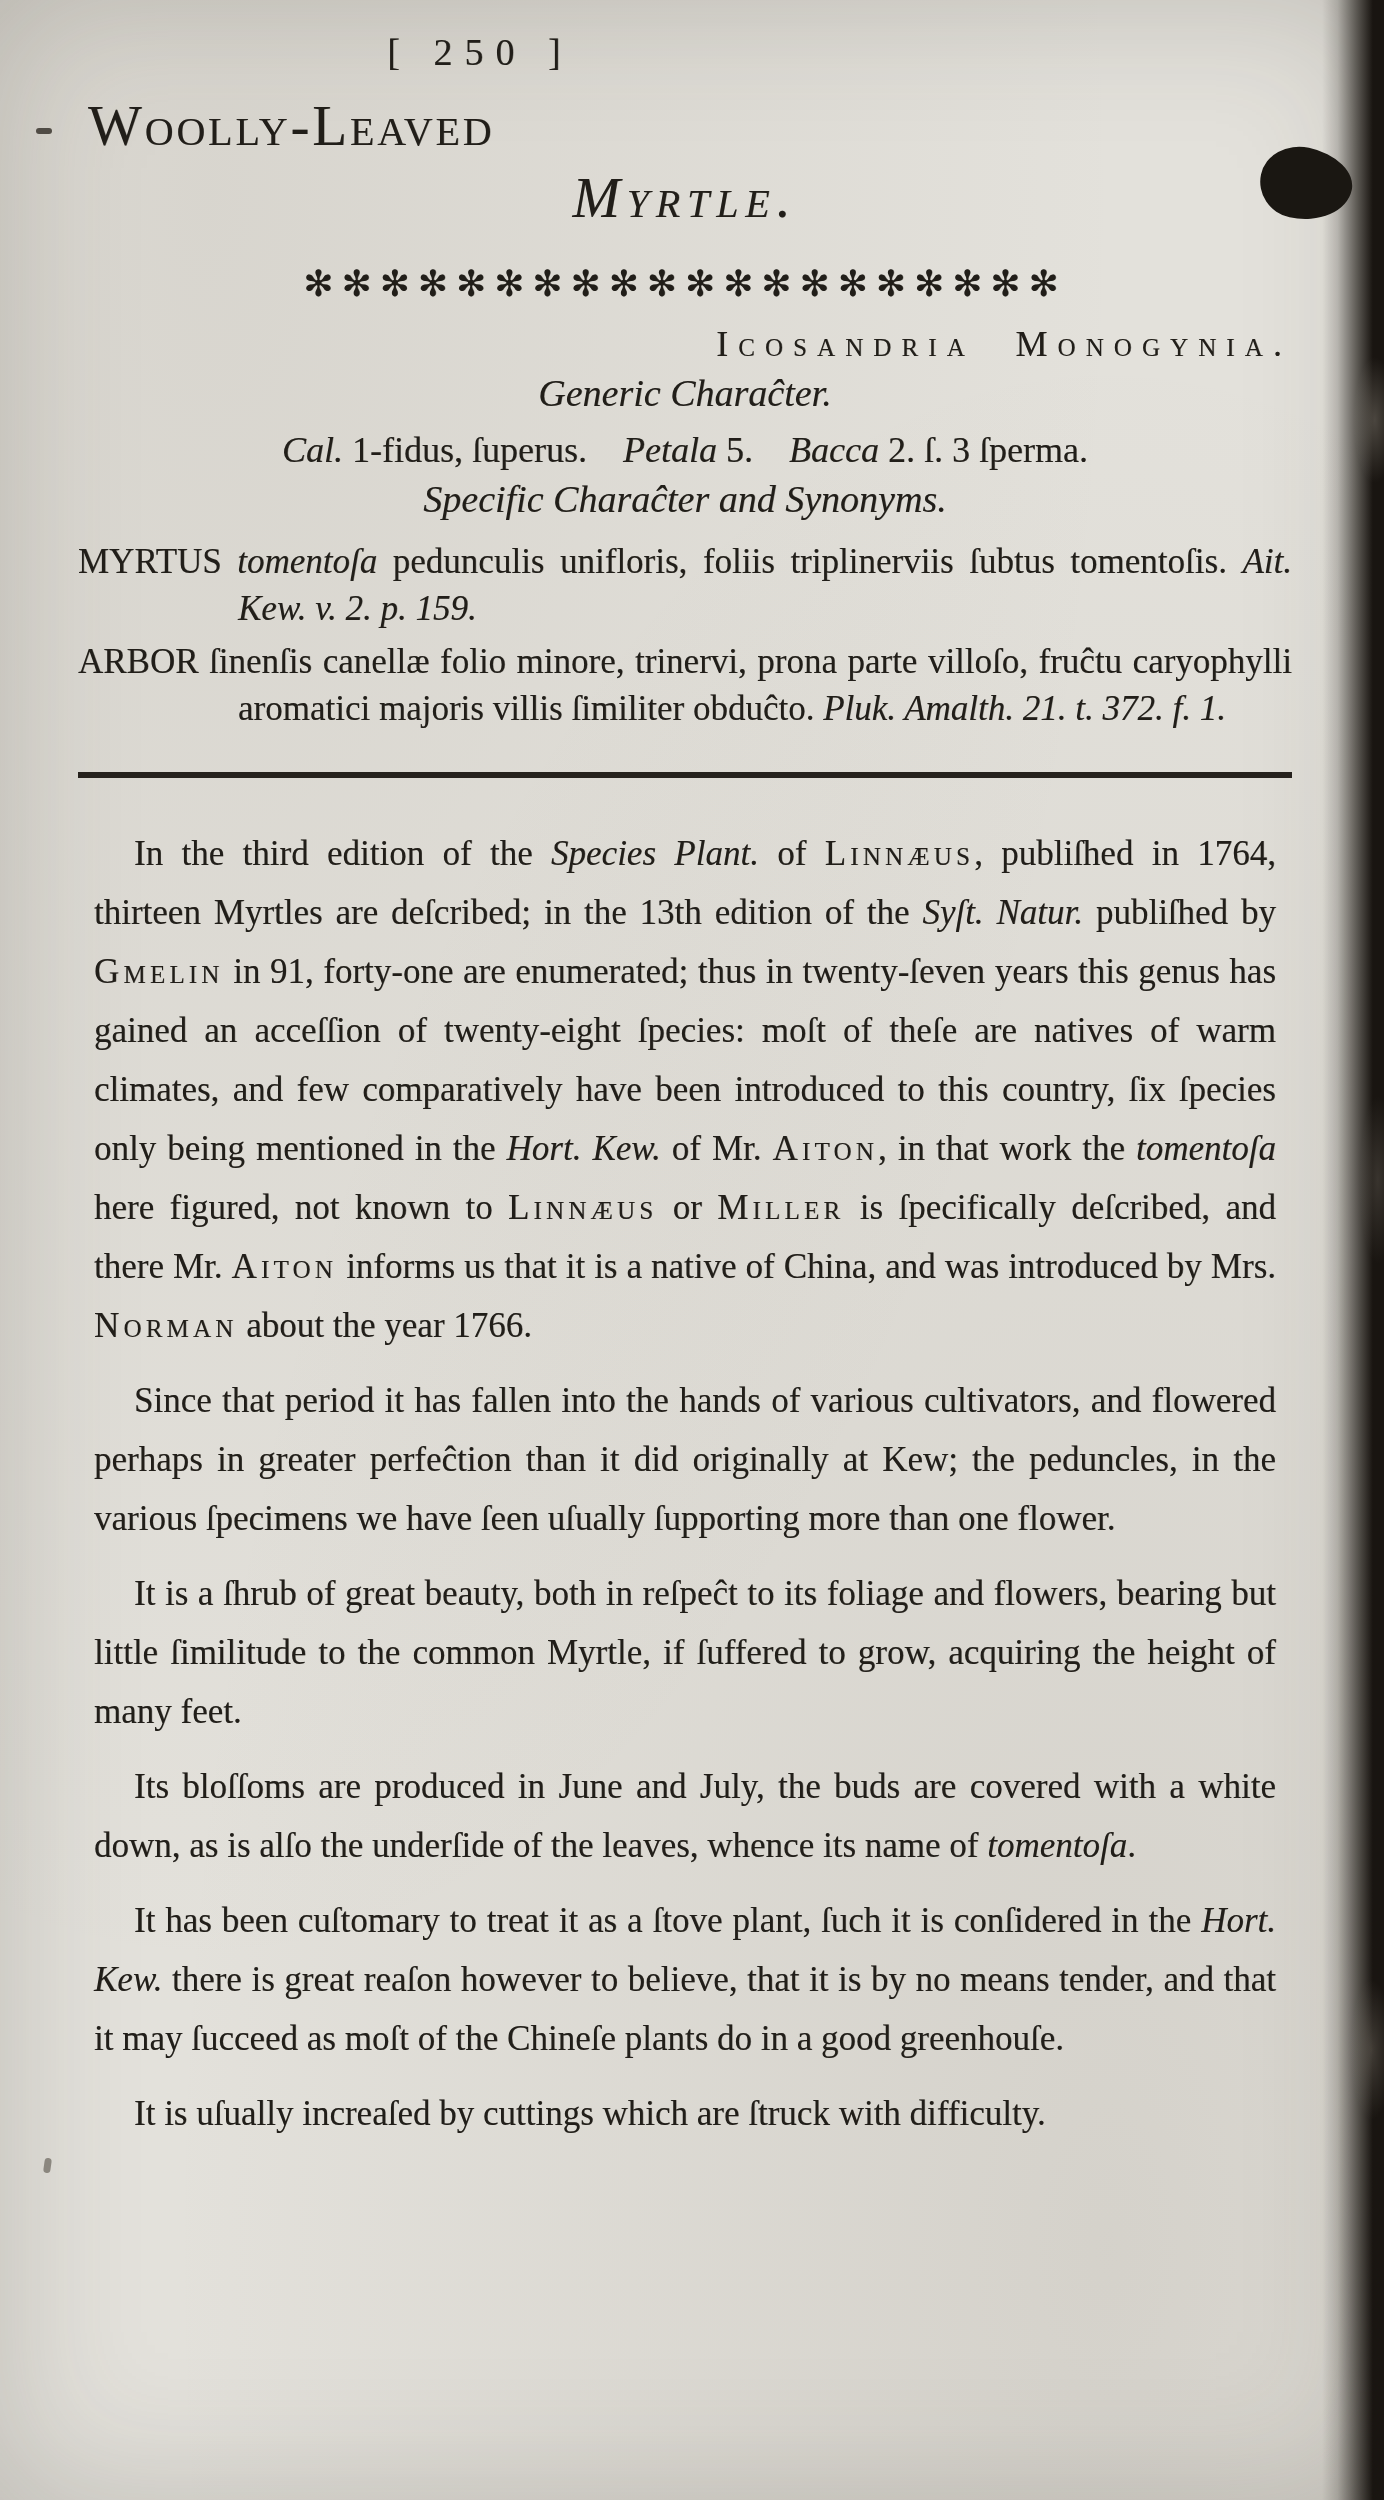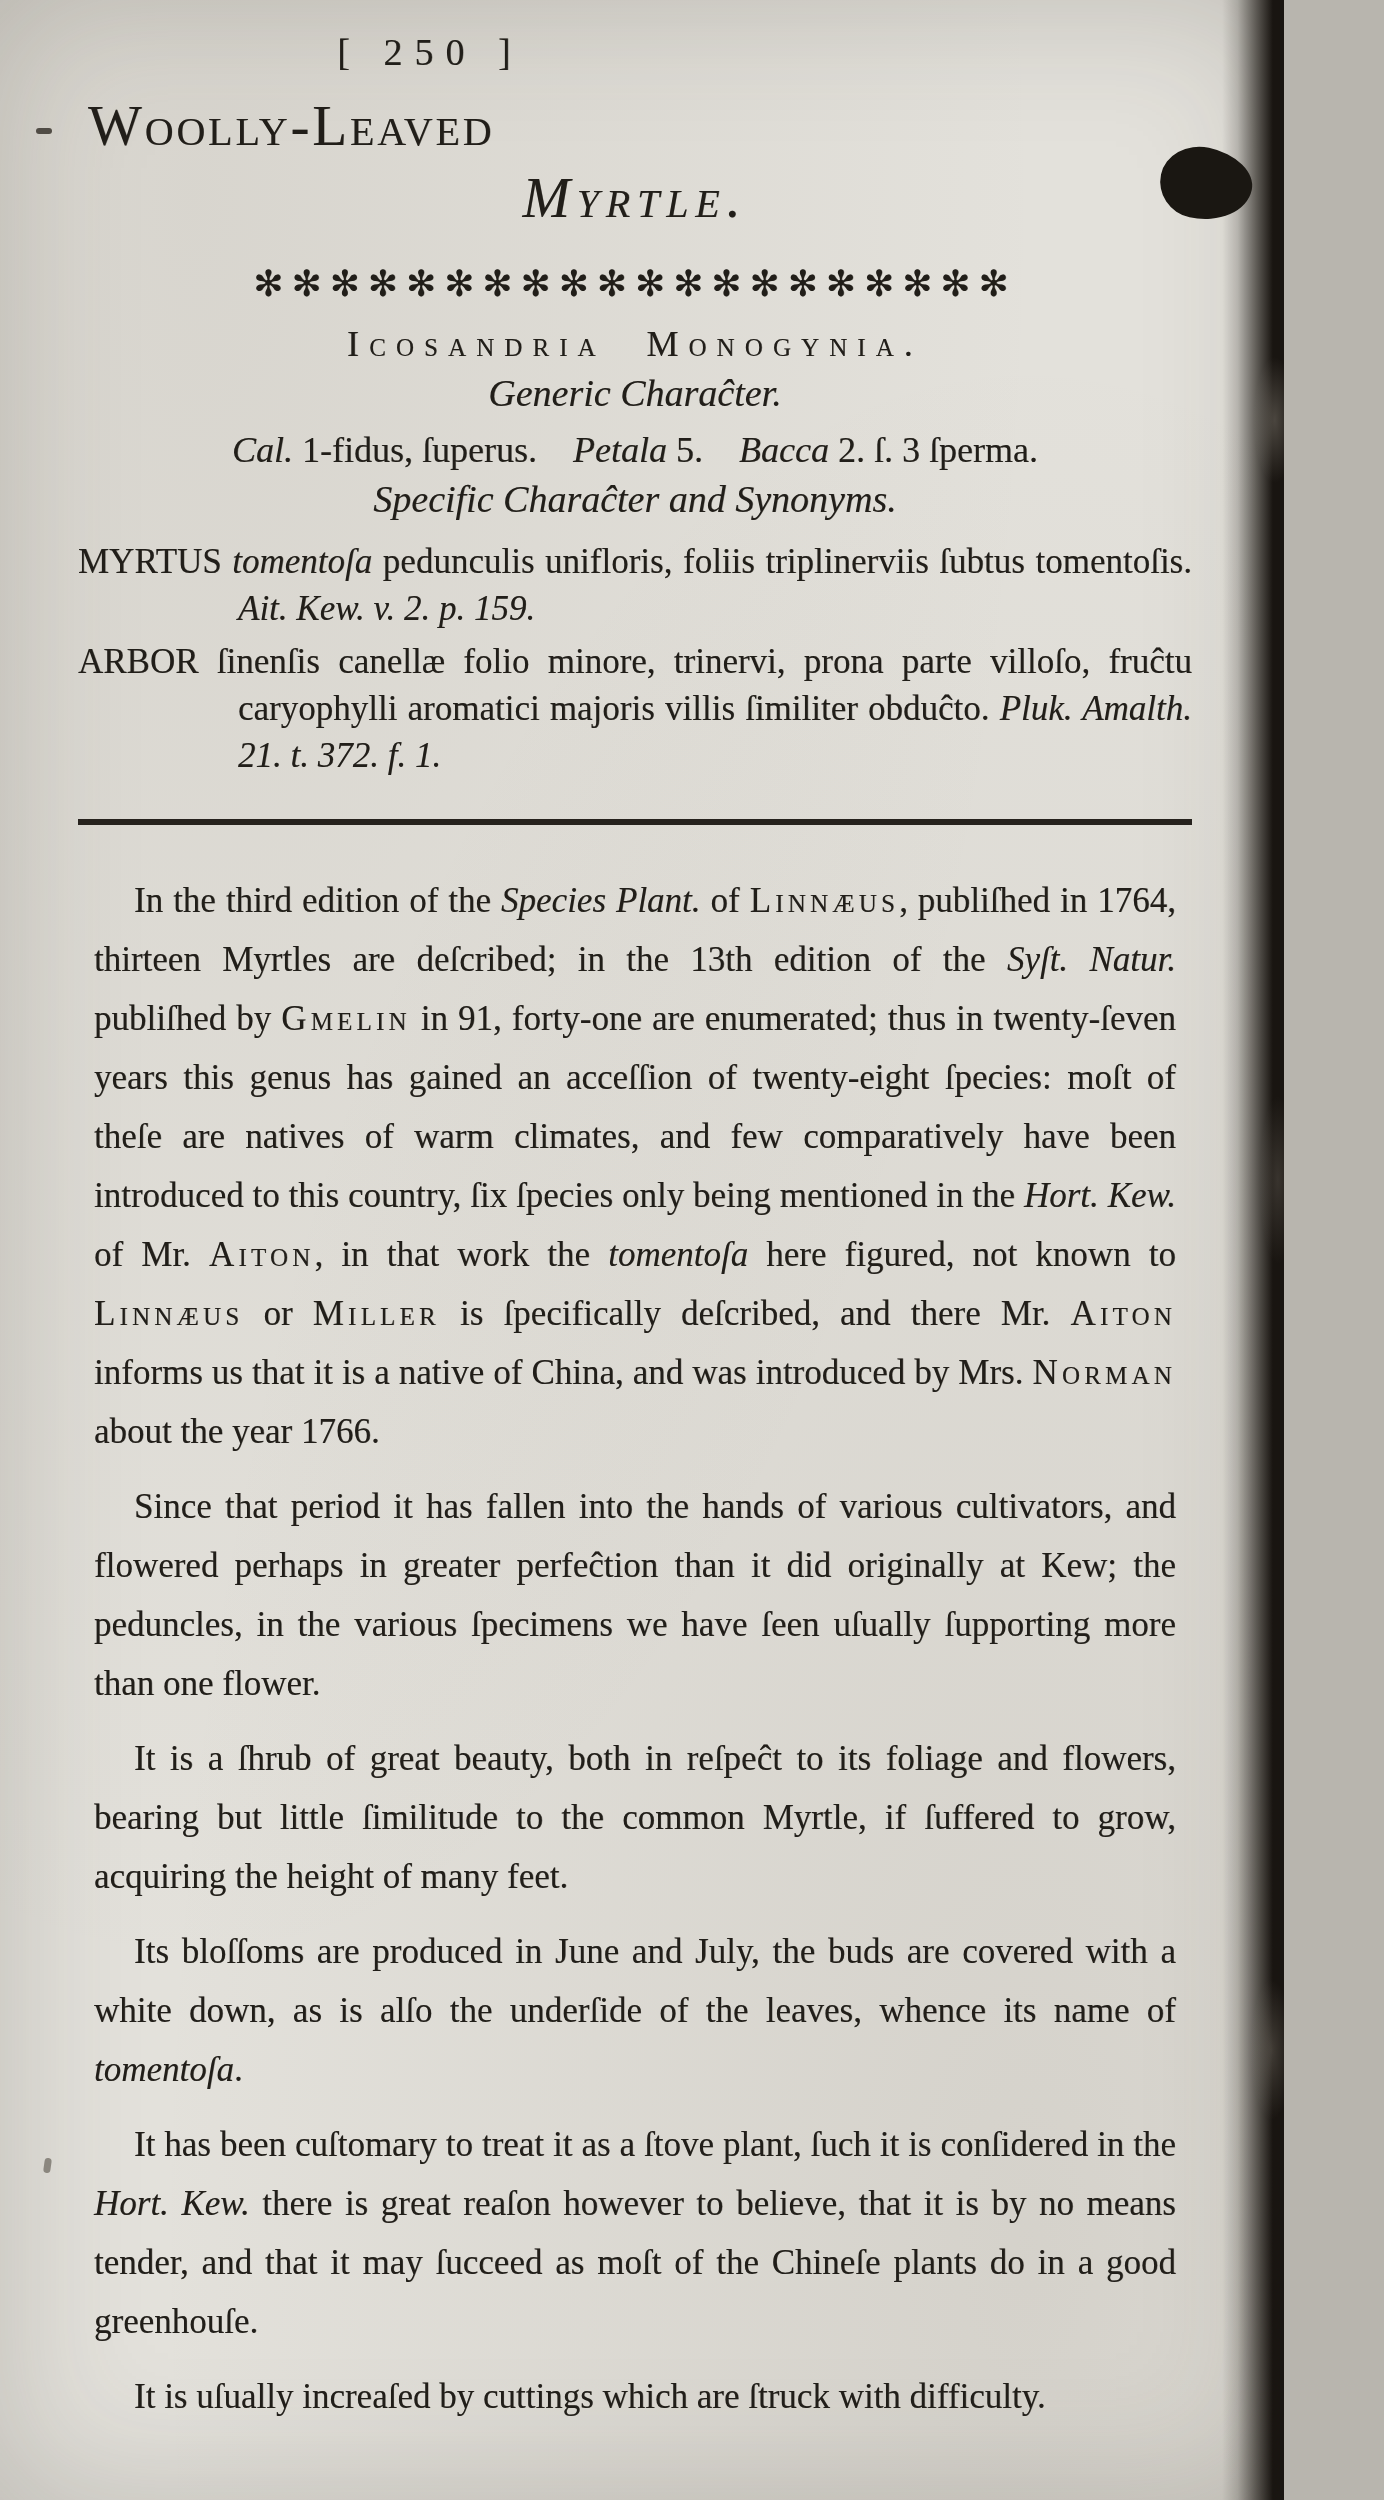--- a/index.html
+++ b/index.html
@@ -2,21 +2,21 @@
 <html style="--paper: #e3e1db; --ink: #211e19; --edge: #191511;"><head>
 <meta charset="utf-8">
 <style>
   html,body{margin:0;padding:0;}
   body{
     width:1384px;height:2500px;overflow:hidden;
     background:#b8b5ae;
     font-family:"Liberation Serif","DejaVu Serif",serif;
   }
   .page{
-    position:relative;width:1284px;height:2500px;
+    position:relative;width:1384px;height:2500px;
     background:
       radial-gradient(ellipse at 15% 8%, rgba(120,110,95,.10), rgba(0,0,0,0) 55%),
       radial-gradient(ellipse at 80% 90%, rgba(110,100,85,.12), rgba(0,0,0,0) 60%),
       var(--paper,#e3e1db);
     color:var(--ink,#211e19);
     box-shadow:inset 0 0 140px rgba(60,55,45,.22);
     text-shadow:0.4px 0.3px 0 rgba(33,30,25,.45);
   }
   .content{position:absolute;left:78px;right:92px;top:30px;}
   .pagenum{
@@ -33,21 +33,21 @@
     letter-spacing:.12em;line-height:72px;font-style:italic;
   }
   .ornament{
     margin-top:24px;text-align:center;
     font-family:"DejaVu Sans",sans-serif;
     font-size:36px;letter-spacing:8px;line-height:52px;
   }
   .h-it{font-style:italic;font-size:38px;text-align:center;margin-top:20px;line-height:50px;}
   .h-it.tight{margin-top:0;}
   .sc-line{
-    margin-top:10px;text-align:center;font-variant:small-caps;
+    margin-top:10px;text-align:right;font-variant:small-caps;
     font-size:36px;letter-spacing:.28em;word-spacing:.6em;line-height:48px;
   }
   .gen-line{
     margin-top:8px;text-align:center;font-size:36px;line-height:48px;white-space:pre-wrap;
   }
   .syn{
     font-size:35px;line-height:47px;text-align:justify;
     padding-left:160px;text-indent:-160px;margin:0;margin-top:6px;
   }
   .syn.first{margin-top:14px;}

